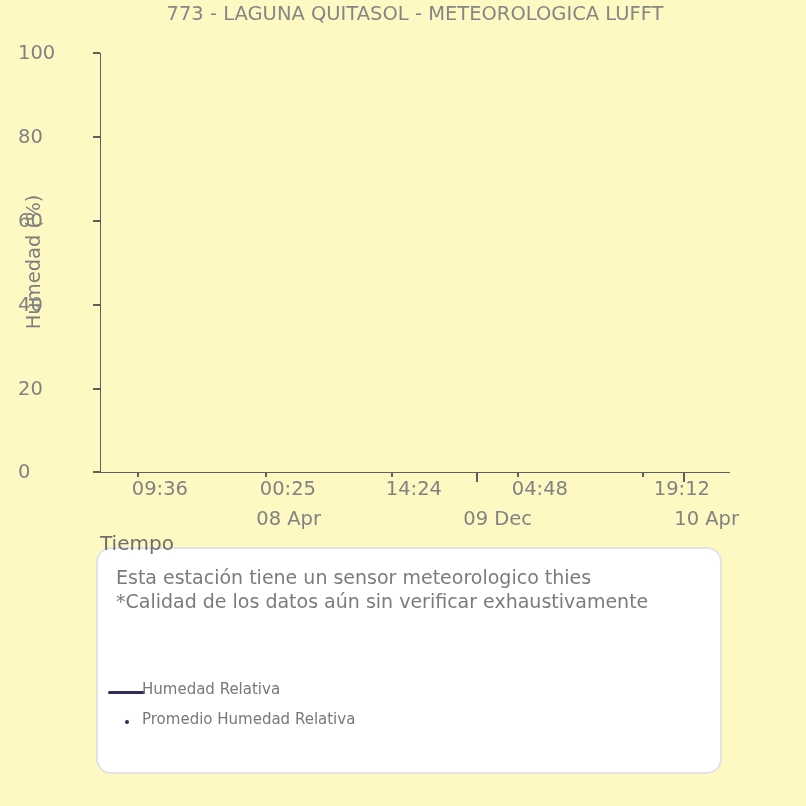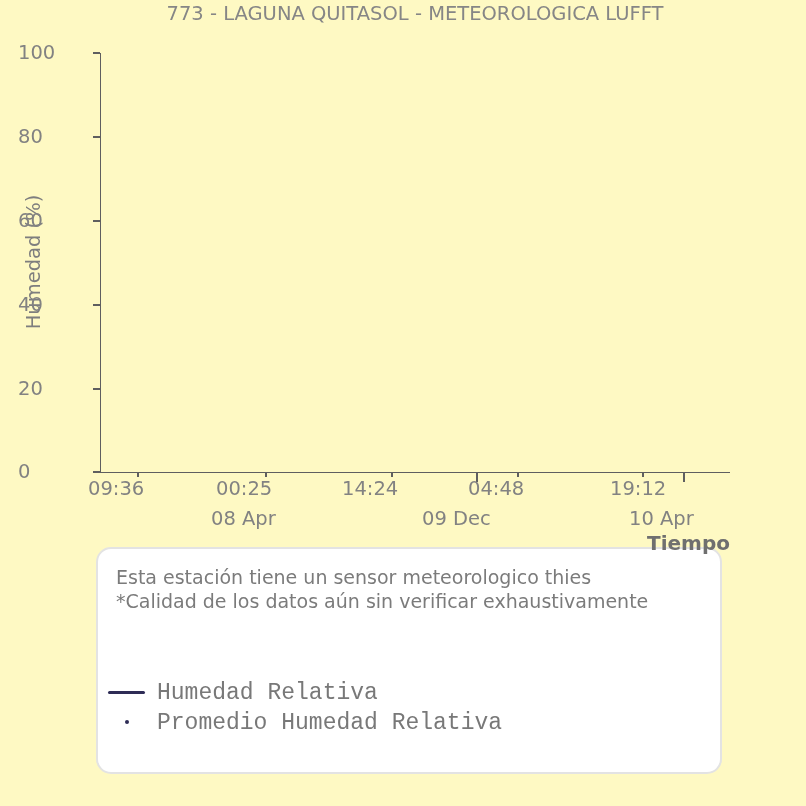--- a/index.html
+++ b/index.html
@@ -62,41 +62,41 @@
     top: 472px;
     width: 1.5px; height: 5px;
     background: #5f5f5f;
   }
   .xtick.day { height: 10px; }
   .xticklabel {
     position: absolute;
     top: 477px;
     width: 100px;
     margin-left: -50px;
-    text-align: left;
+    text-align: right;
     font-size: 19.5px;
     color: #828282;
     white-space: nowrap;
   }
   .xdatelabel {
     position: absolute;
     top: 507px;
     width: 110px;
     margin-left: -55px;
-    text-align: left;
+    text-align: right;
     font-size: 19.5px;
     color: #828282;
     white-space: nowrap;
   }
   .xlabel {
     position: absolute;
     left: 100px; top: 531px;
     width: 630px;
-    text-align: right;
-    font-weight: bold;
+    text-align: left;
+    font-weight: normal;
     font-size: 20px;
     color: #6f6f6f;
     z-index: 5;
   }
   .legend-box {
     position: absolute;
     left: 96px; top: 547px;
     width: 622px; height: 223px;
     background: #ffffff;
     border: 2px solid #e3e3e3;
@@ -106,25 +106,24 @@
   .legend-info {
     position: absolute;
     left: 18px; top: 17px;
     font-size: 19px;
     line-height: 23.5px;
     color: #7b7b7b;
     white-space: nowrap;
   }
   .legend-entry-label {
     position: absolute;
-    left: 59px;
-    font-size: 23px;
+    left: 44px;
+    font-size: 15px;
     color: #787878;
     white-space: nowrap;
-    font-family: Liberation Mono, monospace;
   }
   .legend-line-swatch {
     position: absolute;
     left: 10px; top: 142px;
     width: 37px; height: 3px;
     border-radius: 2px;
   }
   .legend-dot-marker {
     position: absolute;
     left: 27px; top: 171px;

